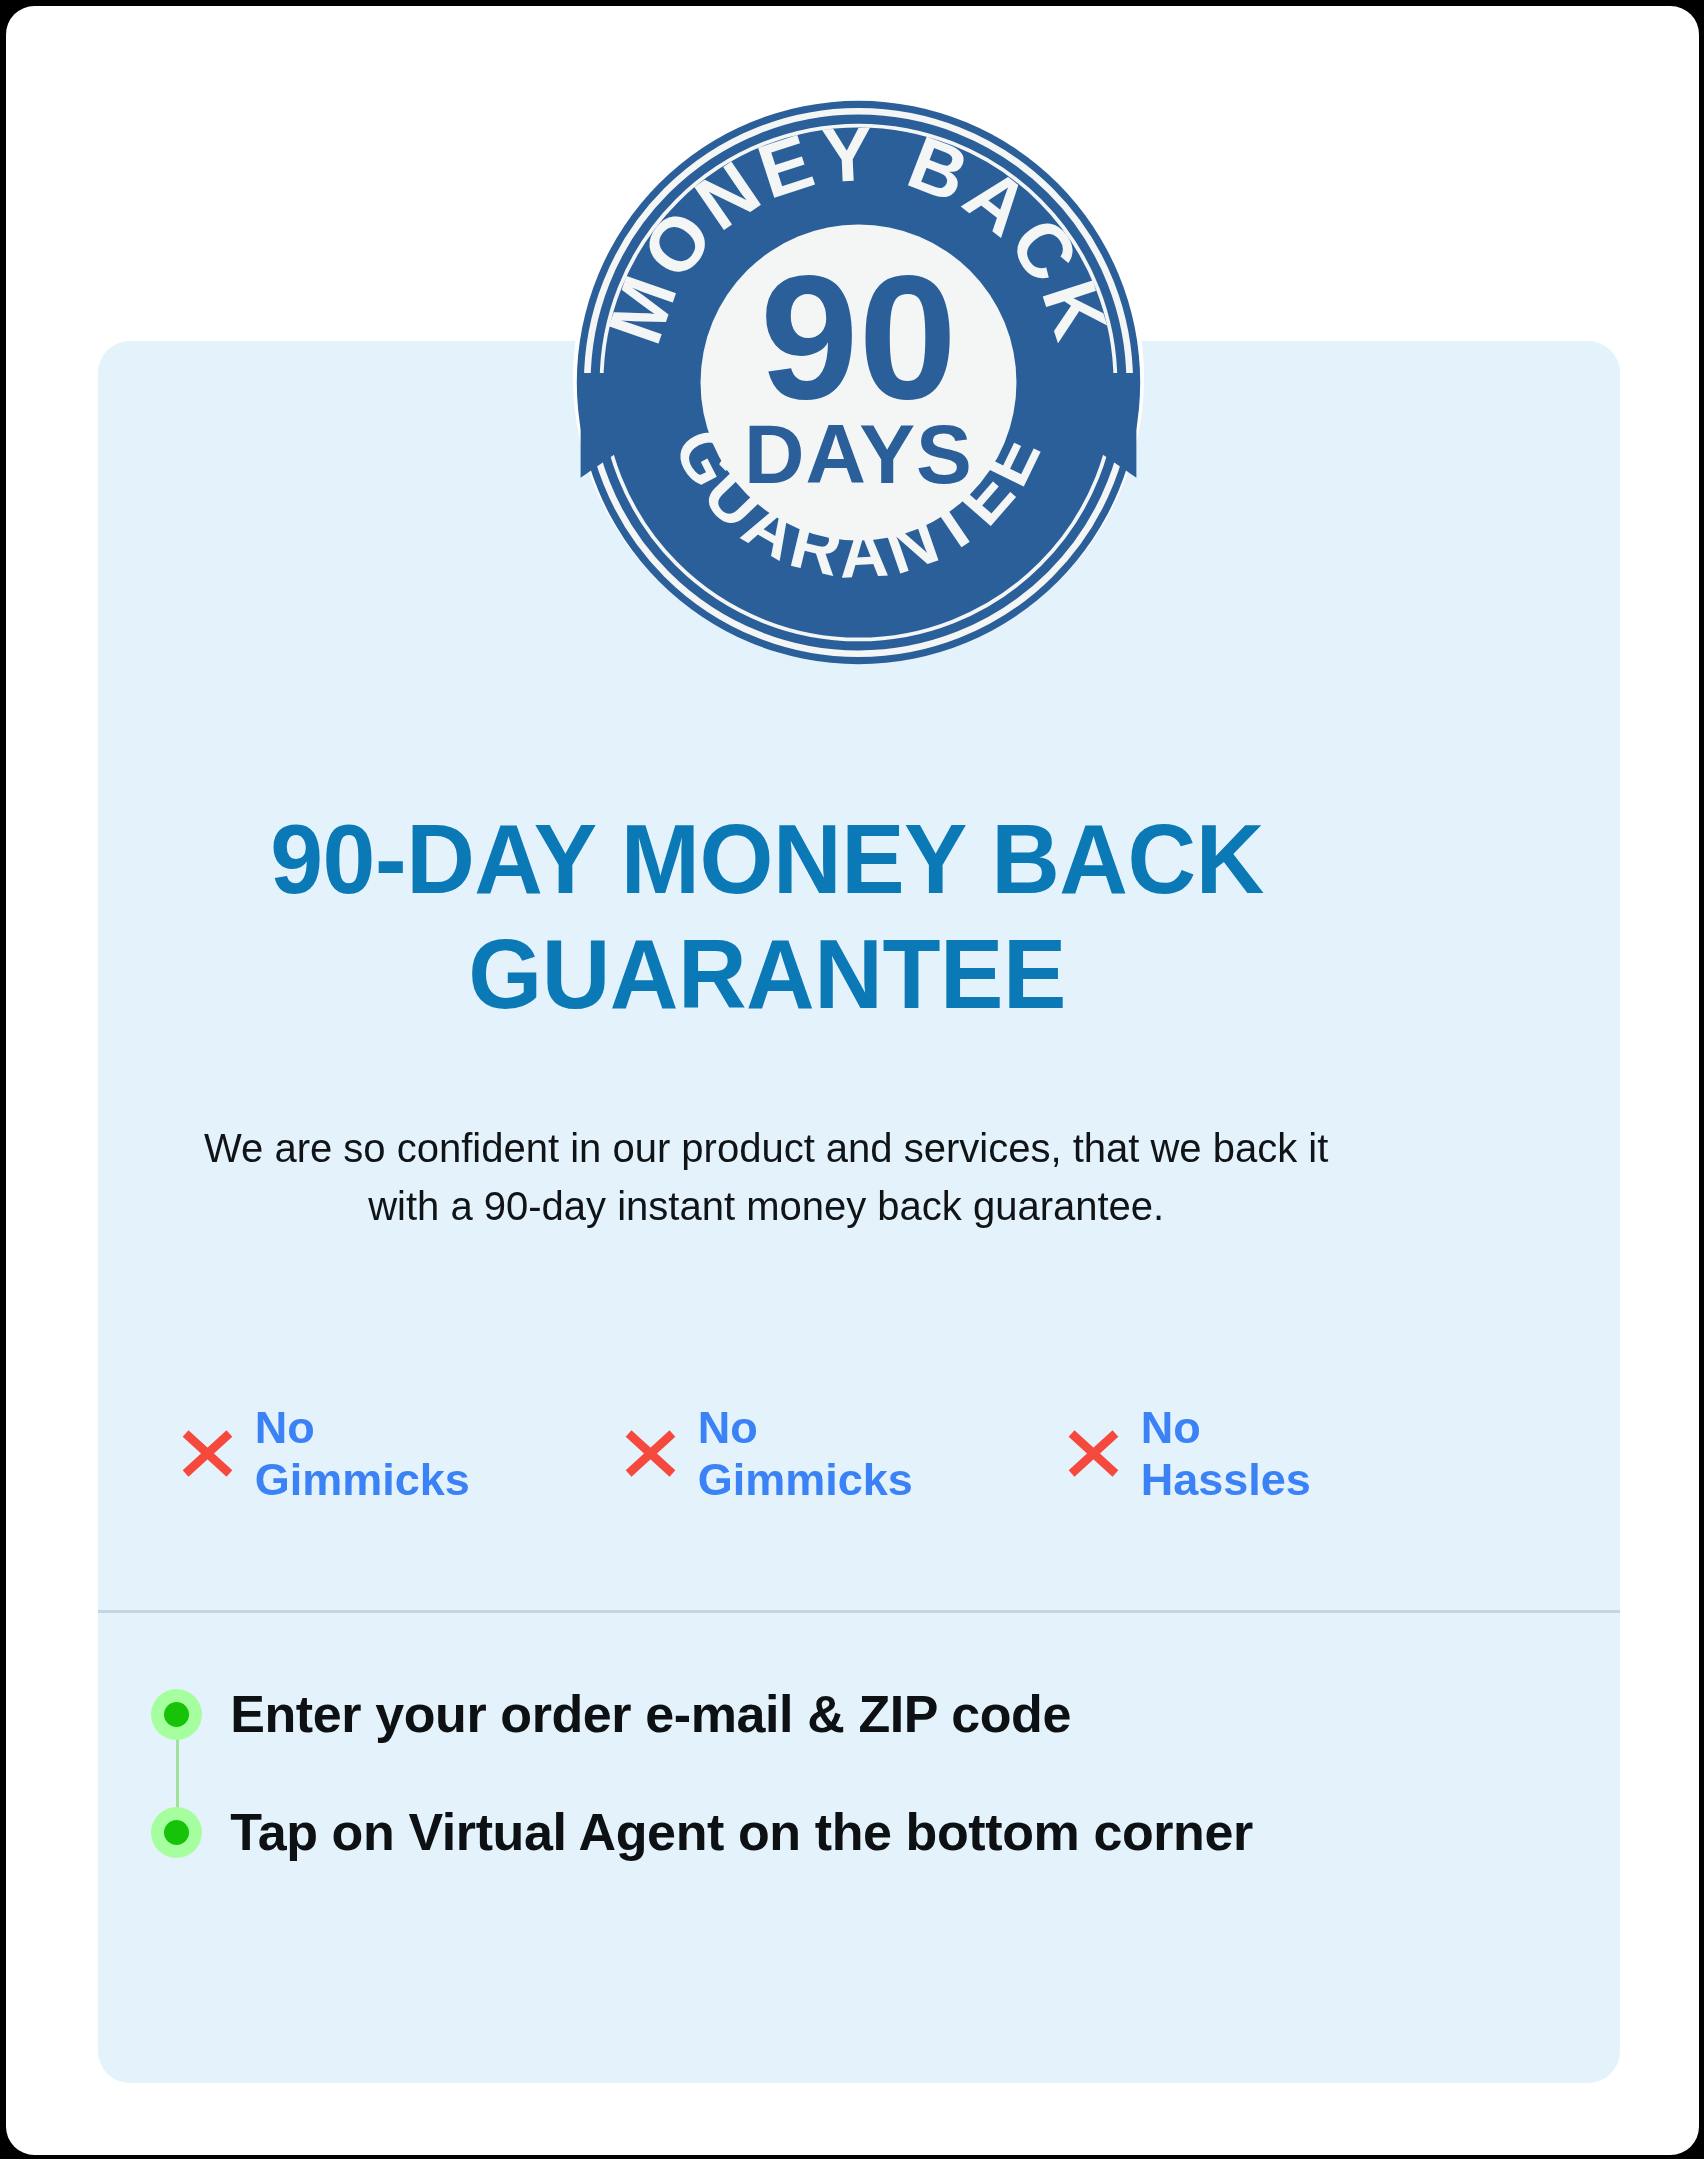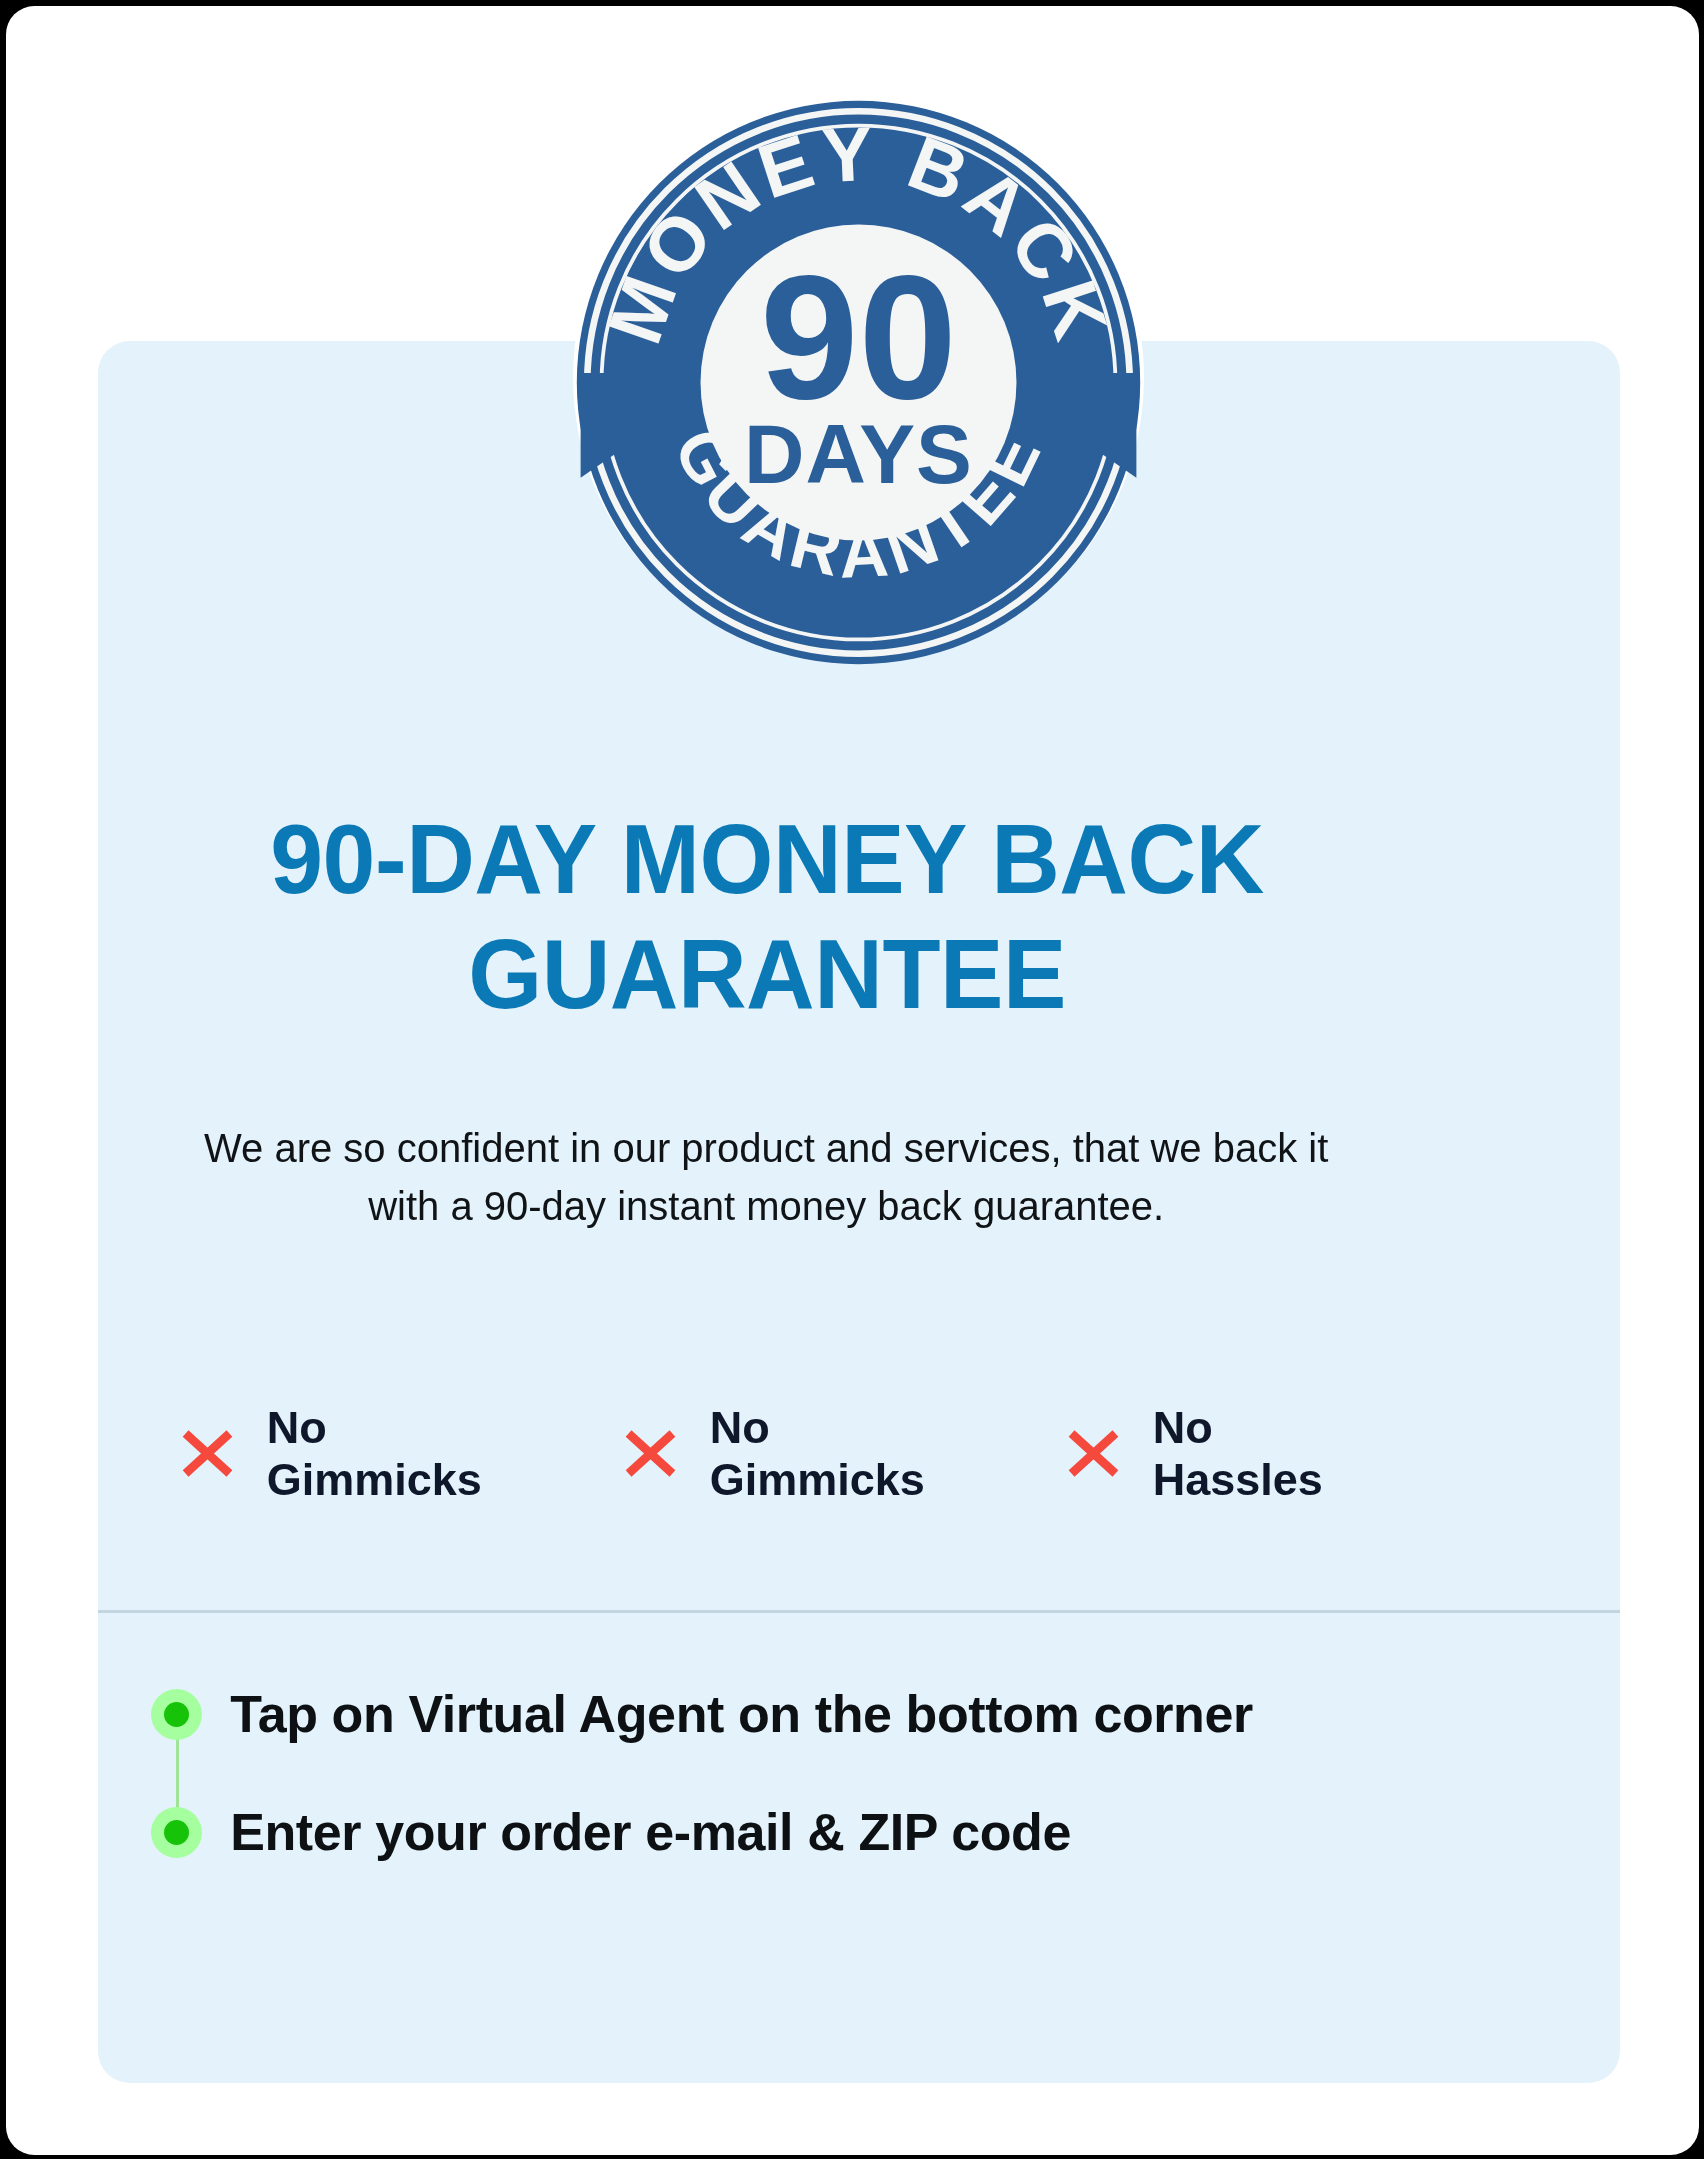--- a/index.html
+++ b/index.html
@@ -114,24 +114,23 @@
   .x-icon {
     width: 61px;
     height: 61px;
     flex: 0 0 61px;
     display: block;
   }
   .nope-label {
     font-size: 45px;
     line-height: 1.16;
     font-weight: 700;
-    color: #0f172a;
+    color: #3b82f6;
     font-family: "Liberation Sans", sans-serif;
     white-space: pre-line;
-    margin-left: 12px;
   }
 
   
   #divider {
     position: absolute;
     left: 92px;
     top: 1604px;
     width: 1522px;
     height: 2.9px;
     background: #c3d6e0;
@@ -266,29 +265,29 @@
   <div id="divider"></div>
 
   <div id="steps-list">
 
     <div class="step-row">
       <div class="step-connector"></div>
       <div class="step-bullet">
         <div class="halo"></div>
         <div class="core"></div>
       </div>
-      <div class="step-label">Tap on Virtual Agent on the bottom corner</div>
+      <div class="step-label">Enter your order e-mail &amp; ZIP code</div>
     </div>
 
     <div class="step-row">
       <div class="step-connector"></div>
       <div class="step-bullet">
         <div class="halo"></div>
         <div class="core"></div>
       </div>
-      <div class="step-label">Enter your order e-mail &amp; ZIP code</div>
+      <div class="step-label">Tap on Virtual Agent on the bottom corner</div>
     </div>
 
 
   </div>
 
 </div>
 
 
 </body></html>

